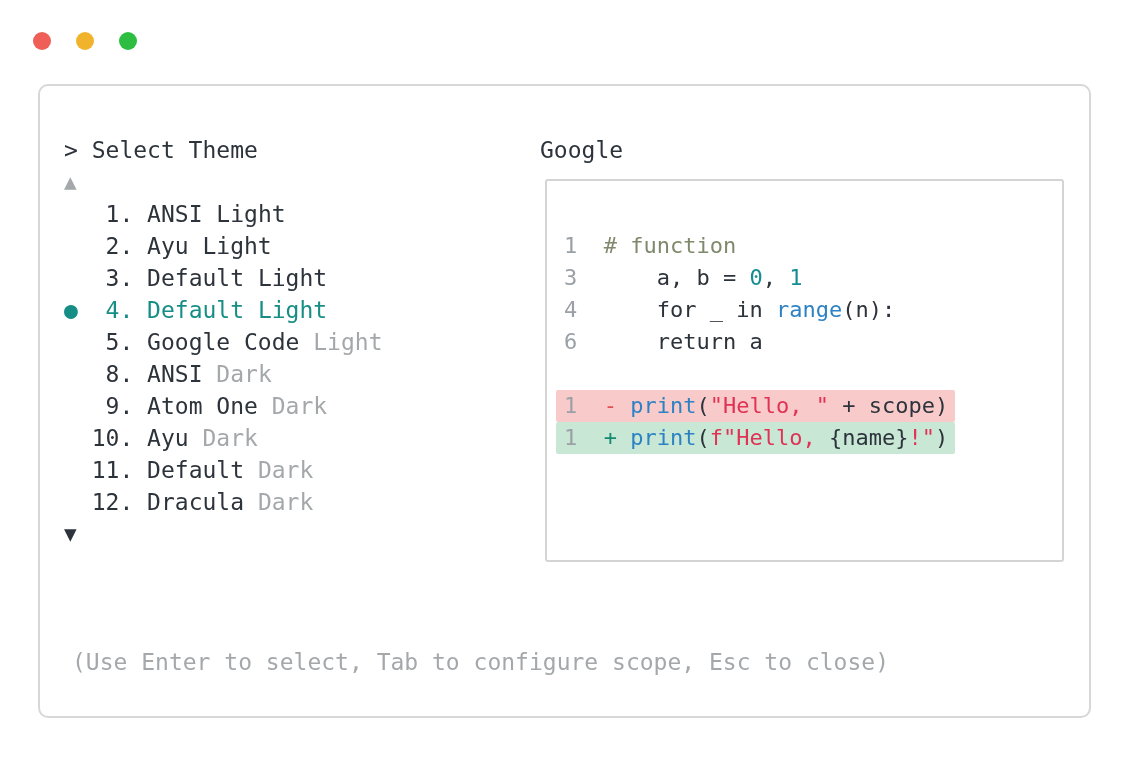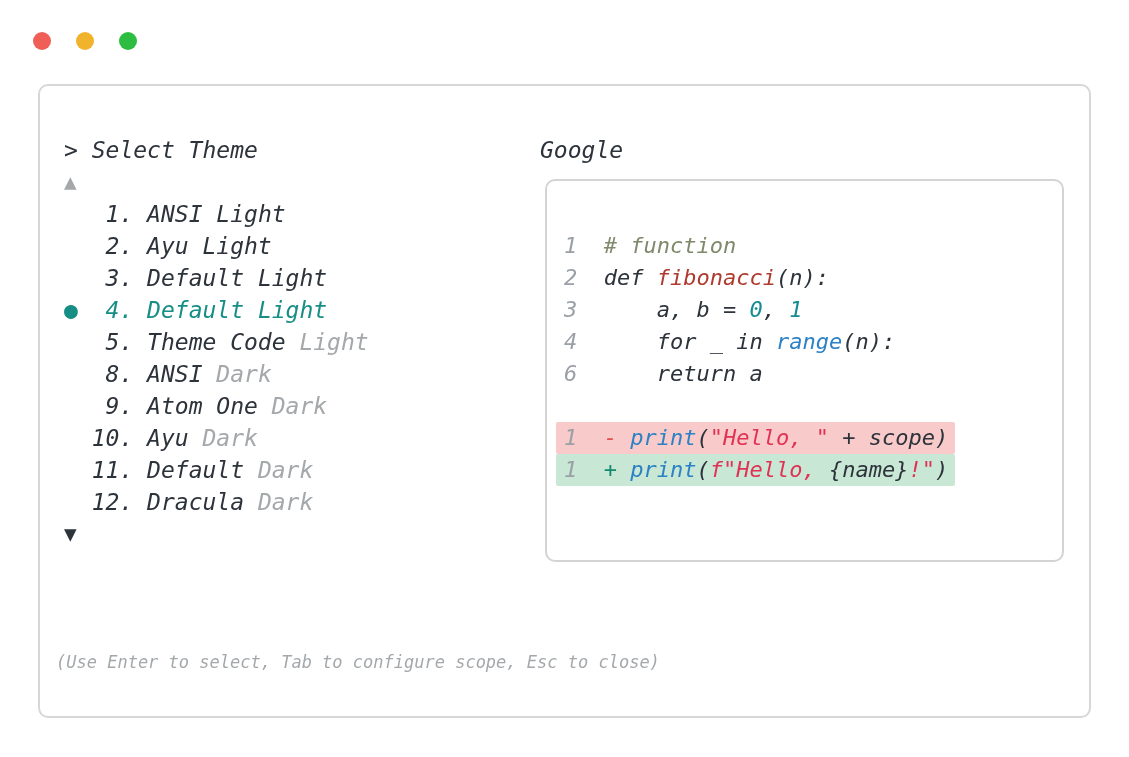--- a/index.html
+++ b/index.html
@@ -13,41 +13,41 @@
   html,body{width:1129px;height:757px;background:#ffffff;overflow:hidden;}
   body{font-family:"DejaVu Sans Mono","Liberation Mono",monospace;color:var(--text);}
   .stage{position:relative;width:1129px;height:757px;}
 
   
   .lights{position:absolute;left:33px;top:32px;display:flex;gap:25px;}
   .light{width:18px;height:18px;border-radius:50%;display:inline-block;}
 
   
   .window{position:absolute;left:38px;top:84px;width:1053px;height:634px;
-          border:2px solid var(--win-border);border-radius:10px;background:#fff;font-style:italic;}
+          border:2px solid var(--win-border);border-radius:10px;background:#fff;}
 
   
   .left-col{position:absolute;left:24px;top:48px;}
   .row{height:32px;line-height:32px;font-size:23px;white-space:pre;}
   .prompt{color:var(--text);}
   .arrow{font-size:21px;}
   .arrow.up{color:var(--muted);cursor:default;}
   .arrow.down{color:var(--text);cursor:pointer;}
   .trow{color:var(--text);cursor:pointer;}
   .trow .muted{color:var(--muted);}
   .trow.selected, .trow.selected span{color:var(--teal);}
 
-  .hint{position:absolute;left:16px;top:560px;height:32px;line-height:32px;
-        font-size:17px;white-space:pre;color:var(--muted);}
+  .hint{position:absolute;left:32px;top:560px;height:32px;line-height:32px;
+        font-size:23px;white-space:pre;color:var(--muted);}
 
   
   .preview-label{position:absolute;left:500px;top:48px;height:32px;line-height:32px;
                  font-size:23px;color:var(--text);}
   .preview-box{position:absolute;left:505px;top:93px;width:519px;height:383px;
-               border:2px solid var(--panel-border);border-radius:10px;background:#fff;
+               border:2px solid var(--panel-border);border-radius:3px;background:#fff;
                padding:49px 0 0 17px;overflow:hidden;}
   .code-line{height:32px;line-height:32px;font-size:22px;white-space:pre;}
   .lineno{color:var(--lineno);}
   .tok-plain{color:var(--text);}
   .tok-comment{color:var(--comment);}
   .tok-function{color:var(--func);}
   .tok-number{color:var(--num);}
   .tok-builtin{color:var(--blue);}
   .tok-string{color:var(--string);}
   .tok-diff-minus{color:var(--minus);}
@@ -71,38 +71,37 @@
   <div class="window">
 
     <div class="left-col">
       <div class="row prompt">&gt; Select Theme</div>
       <div class="row arrow up">▲</div>
       <div id="theme-list">
           <div class="row trow"><span>   1. </span><span>ANSI </span><span>Light</span></div>
           <div class="row trow"><span>   2. </span><span>Ayu </span><span>Light</span></div>
           <div class="row trow"><span>   3. </span><span>Default </span><span>Light</span></div>
           <div class="row trow selected"><span>●  4. </span><span>Default </span><span>Light</span></div>
-          <div class="row trow"><span>   5. </span><span>Theme Code </span><span class="muted">Light</span></div>
+          <div class="row trow"><span>   5. </span><span>Google Code </span><span class="muted">Light</span></div>
           <div class="row trow"><span>   8. </span><span>ANSI </span><span class="muted">Dark</span></div>
           <div class="row trow"><span>   9. </span><span>Atom One </span><span class="muted">Dark</span></div>
           <div class="row trow"><span>  10. </span><span>Ayu </span><span class="muted">Dark</span></div>
           <div class="row trow"><span>  11. </span><span>Default </span><span class="muted">Dark</span></div>
           <div class="row trow"><span>  12. </span><span>Dracula </span><span class="muted">Dark</span></div>
         </div>
       <div class="row arrow down">▼</div>
     </div>
 
     <div class="hint">(Use Enter to select, Tab to configure scope, Esc to close)</div>
 
     <div class="preview-label">Google</div>
 
     <div class="preview-box">
       <div id="code-block">
           <div class="code-line"><span class="lineno">1  </span><span class="tok-comment"># function</span></div>
-          <div class="code-line"><span class="lineno">2  </span><span class="tok-plain">def </span><span class="tok-function">fibonacci</span><span class="tok-plain">(n):</span></div>
           <div class="code-line"><span class="lineno">3  </span><span class="tok-plain">    a, b = </span><span class="tok-number">0</span><span class="tok-plain">, </span><span class="tok-number">1</span></div>
           <div class="code-line"><span class="lineno">4  </span><span class="tok-plain">    for _ in </span><span class="tok-builtin">range</span><span class="tok-plain">(n):</span></div>
           <div class="code-line"><span class="lineno">6  </span><span class="tok-plain">    return a</span></div>
           <div class="code-line"></div>
           <div class="code-line"><span class="diffwrap removed"><span class="lineno">1  </span><span class="tok-diff-minus">- </span><span class="tok-builtin">print</span><span class="tok-plain">(</span><span class="tok-string">"Hello, "</span><span class="tok-plain"> + scope)</span></span></div>
           <div class="code-line"><span class="diffwrap added"><span class="lineno">1  </span><span class="tok-diff-plus">+ </span><span class="tok-builtin">print</span><span class="tok-plain">(</span><span class="tok-string">f"Hello, </span><span class="tok-plain">{name}</span><span class="tok-string">!"</span><span class="tok-plain">)</span></span></div>
         </div>
     </div>
 
   </div>

